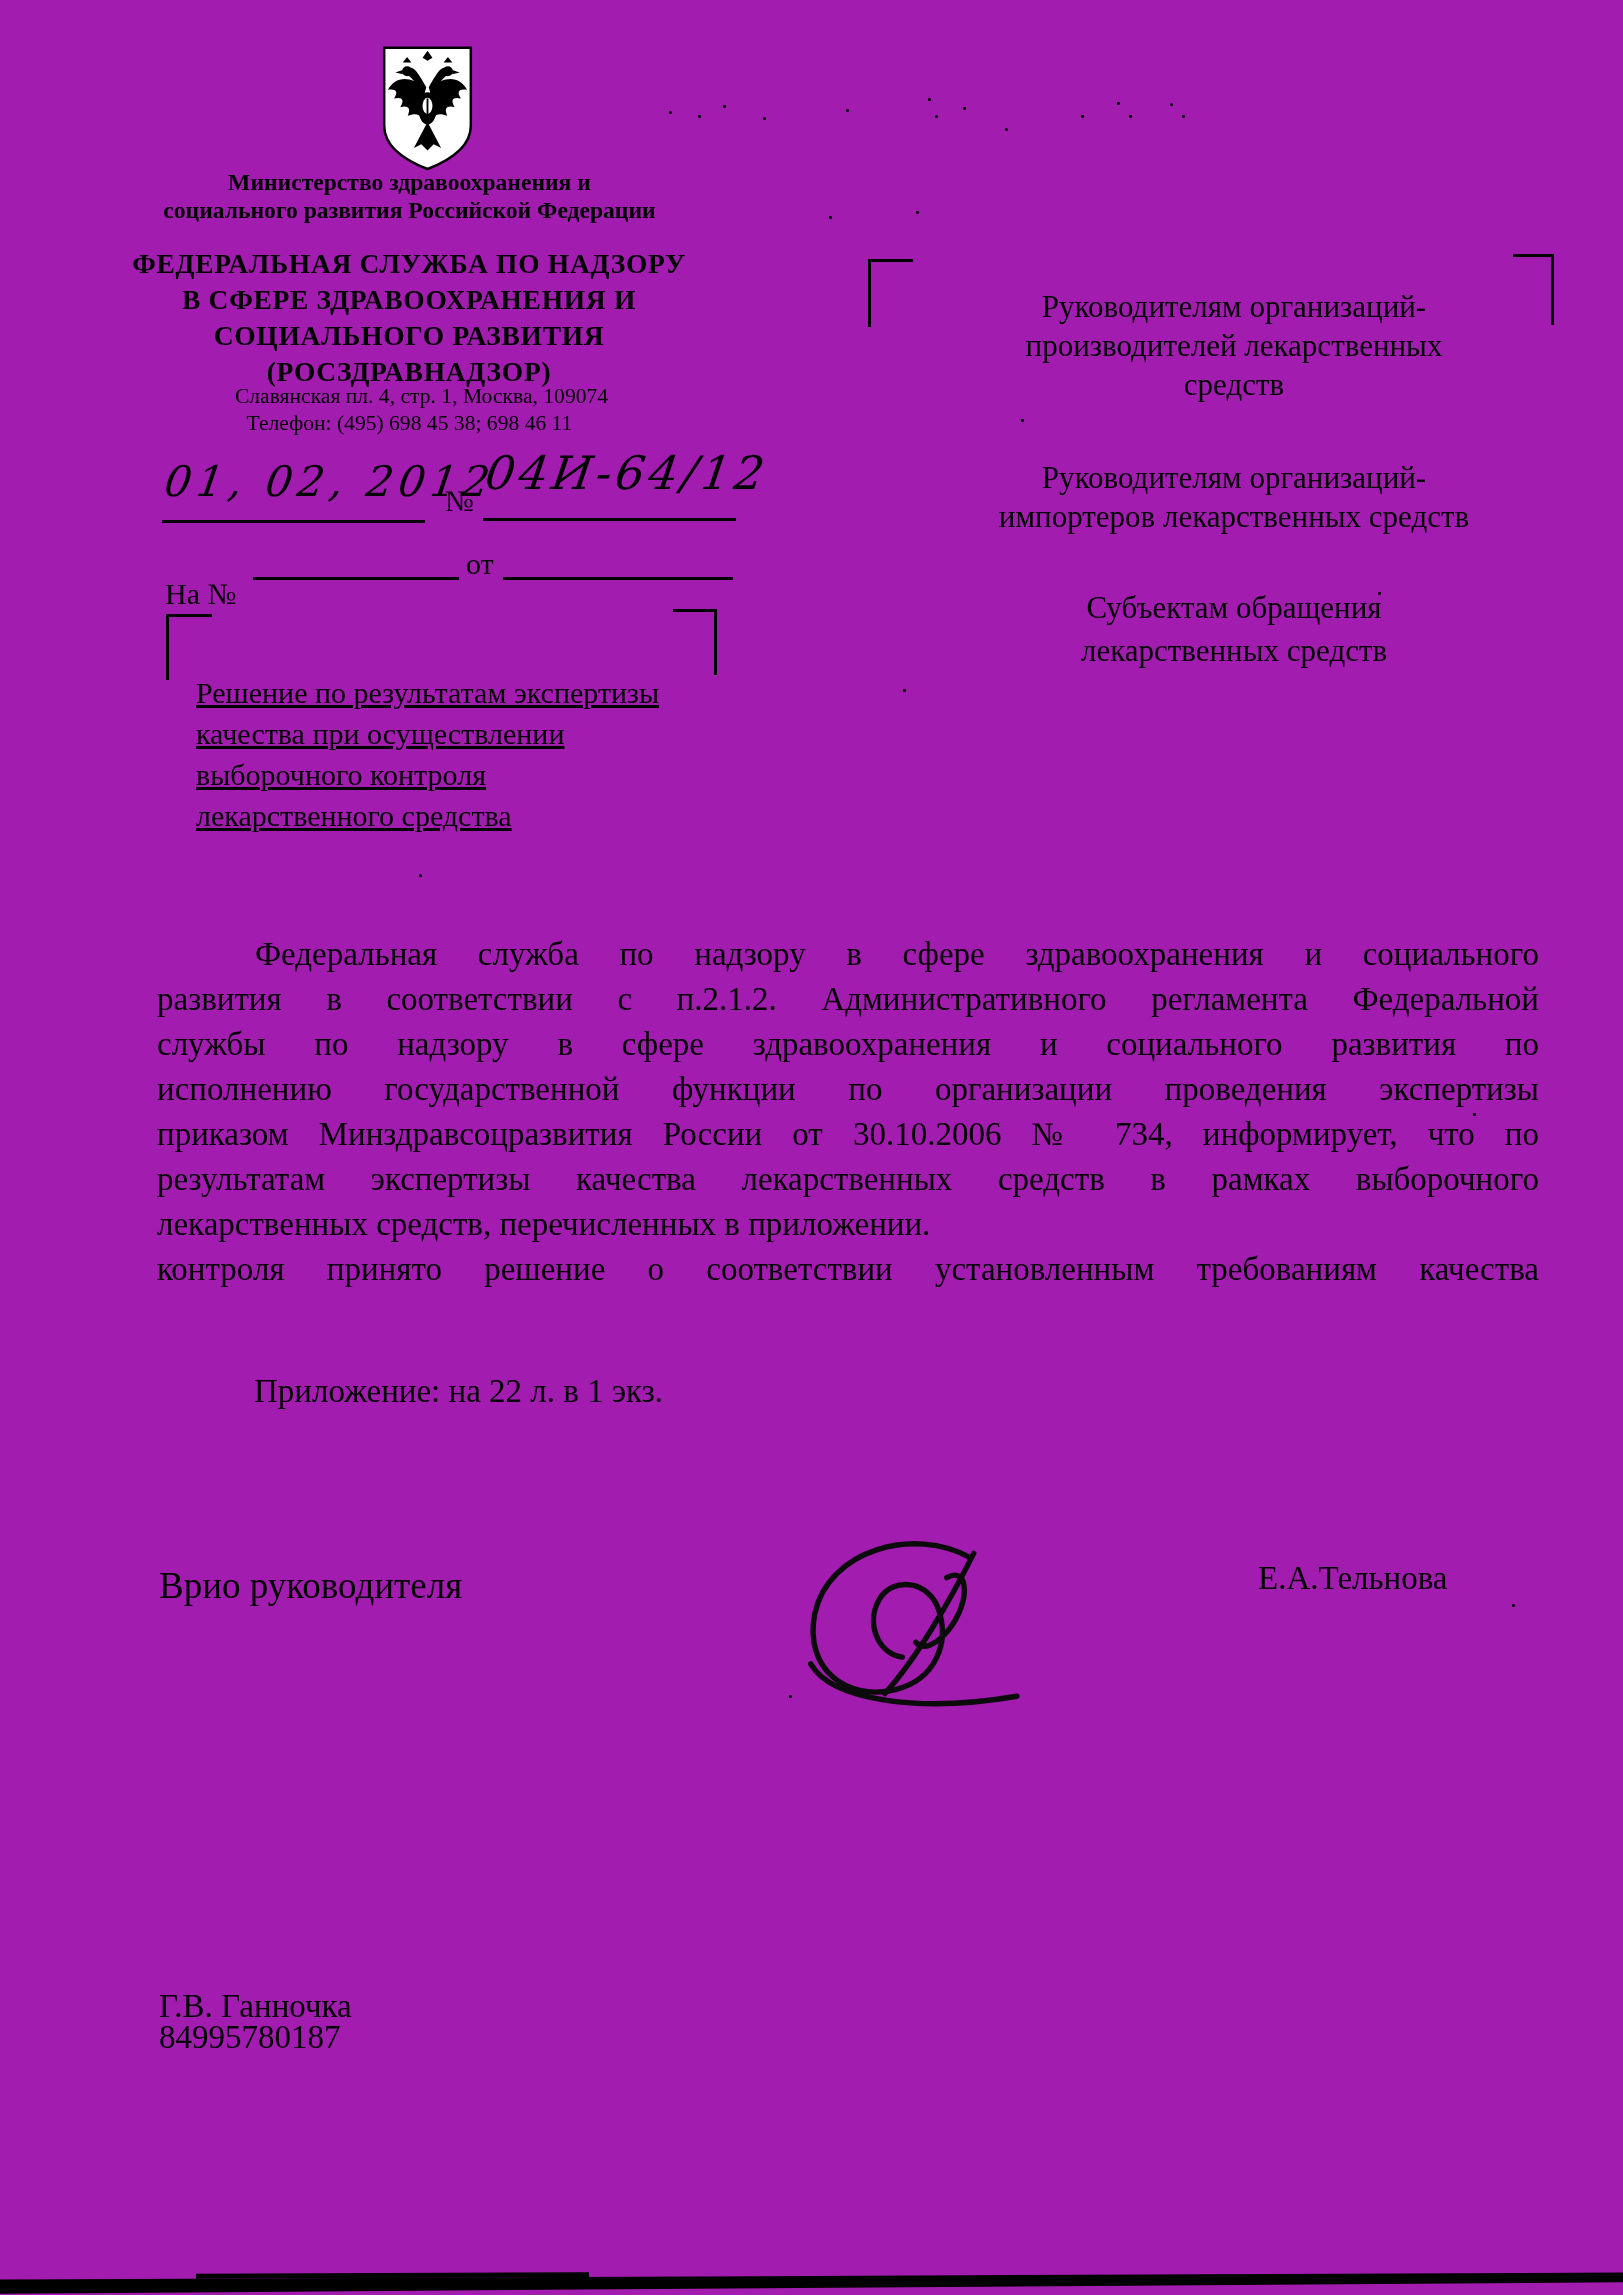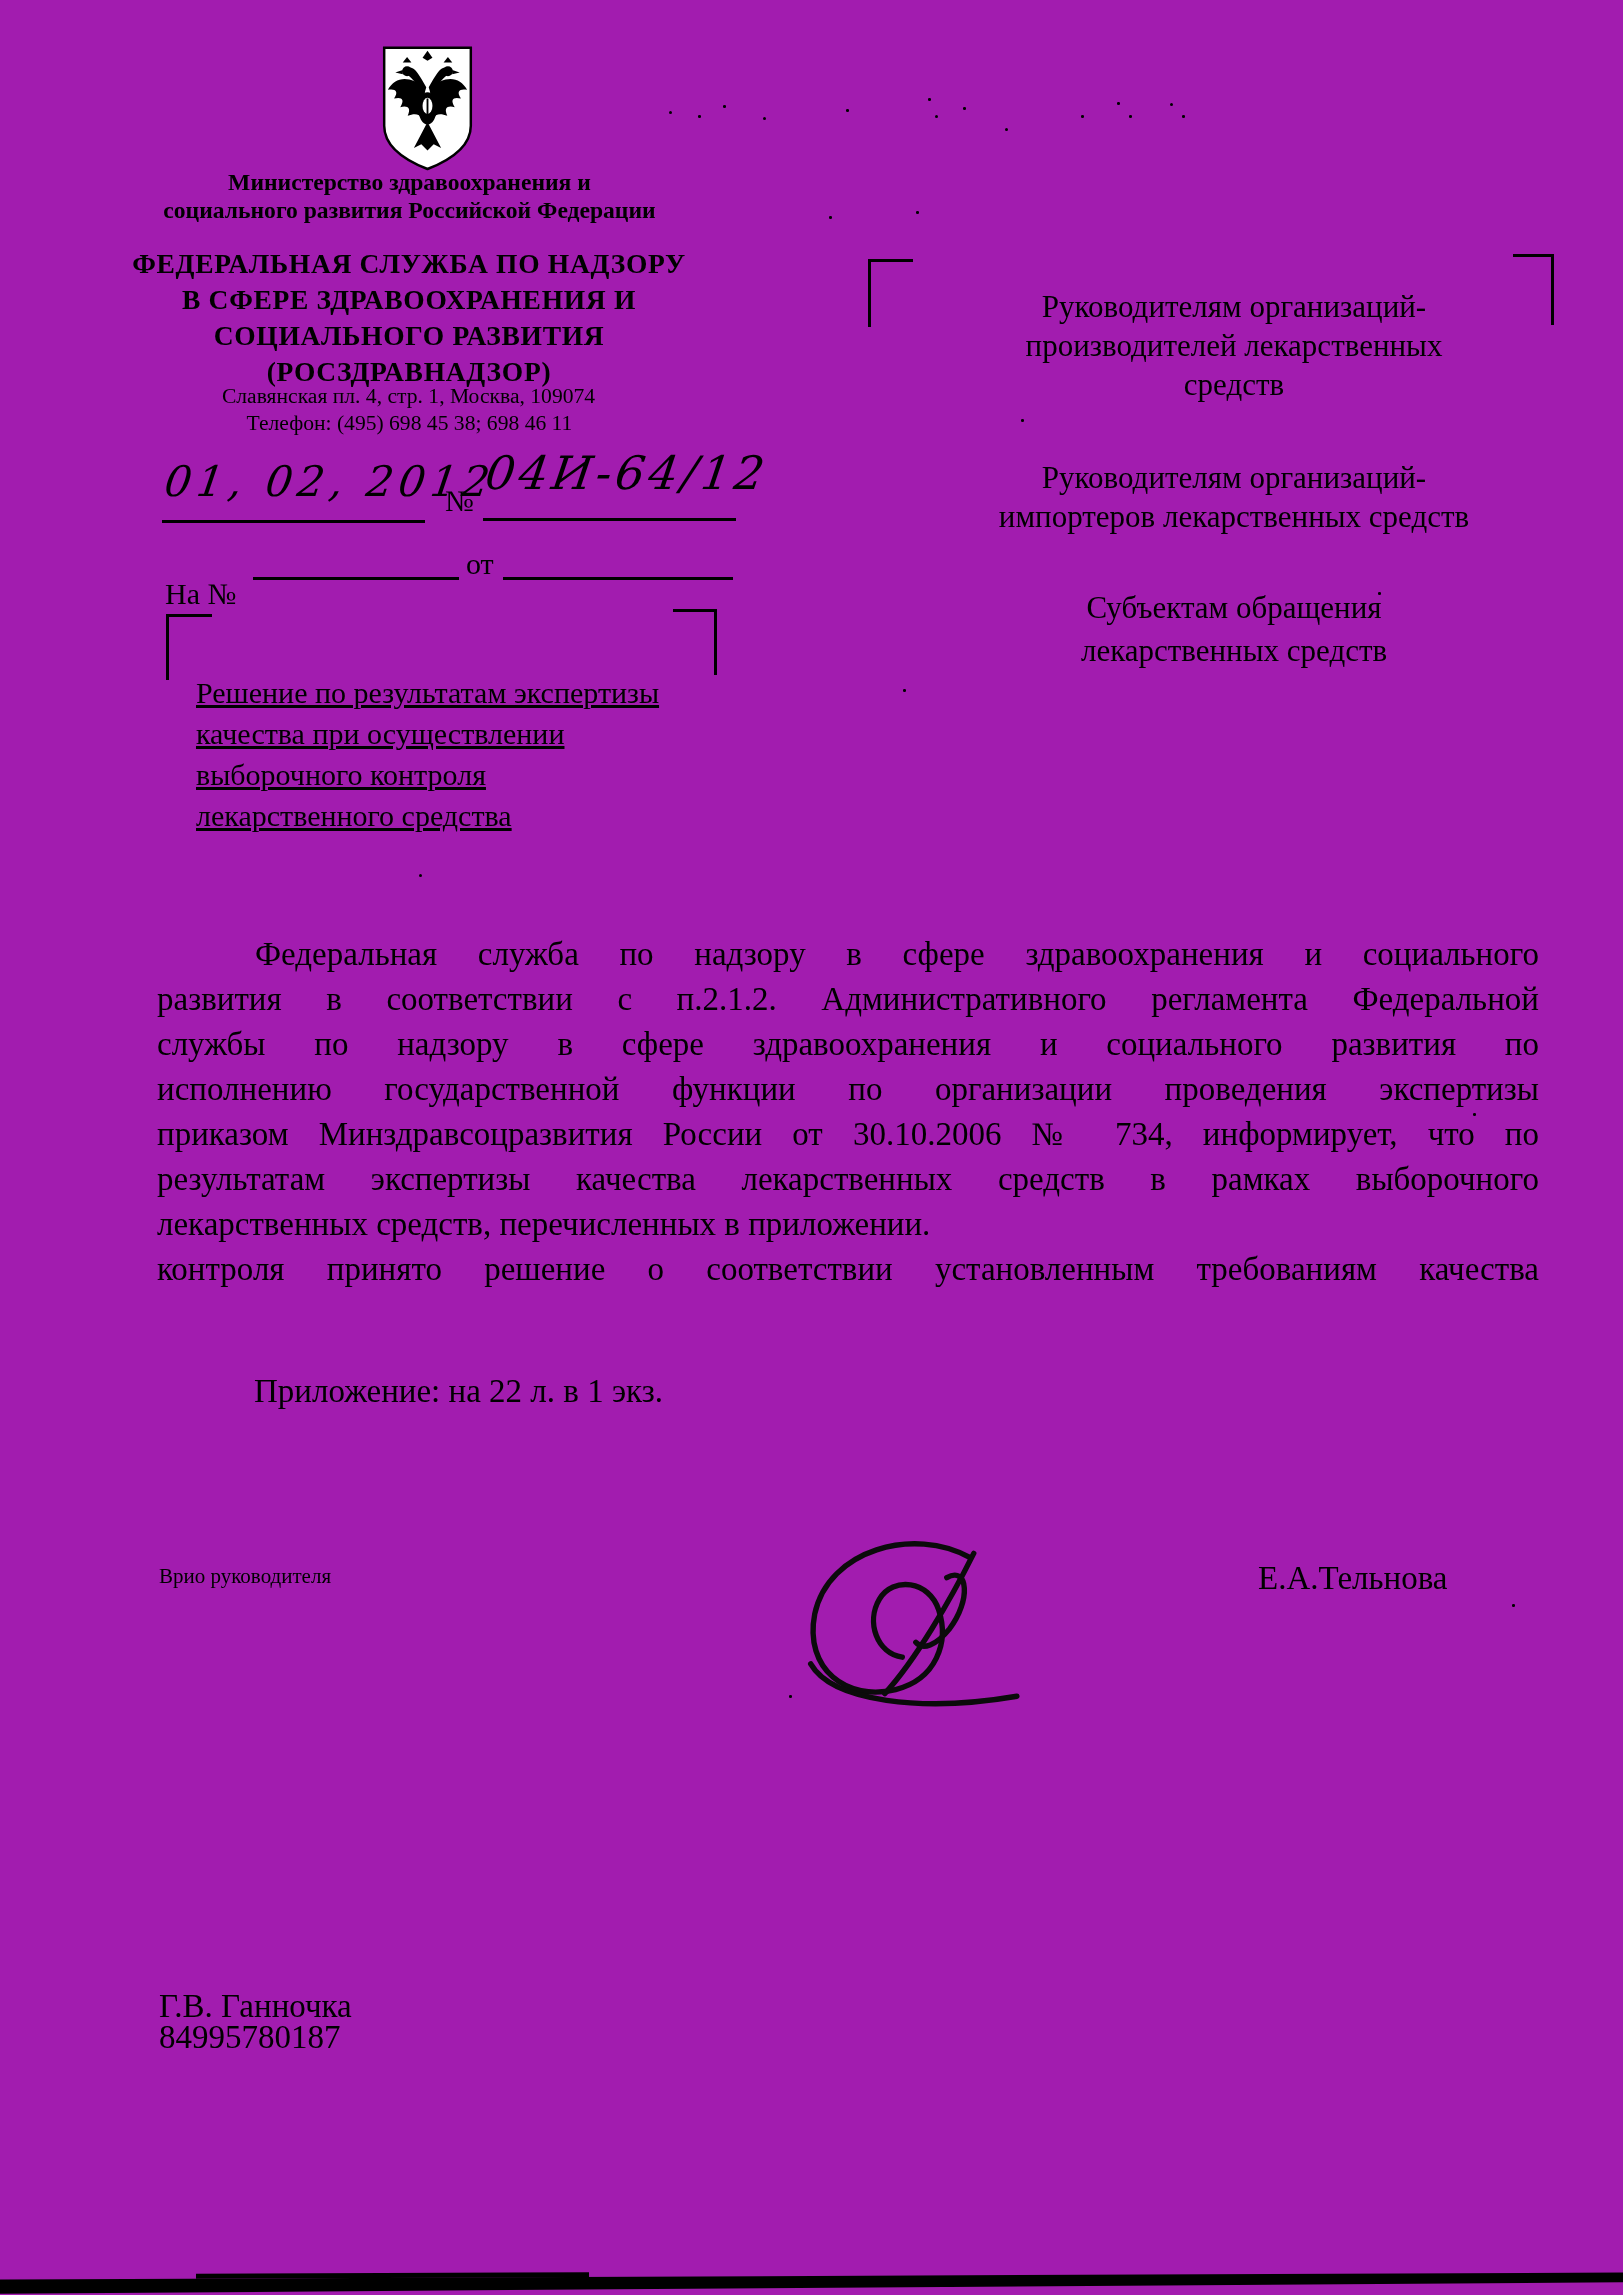--- a/index.html
+++ b/index.html
@@ -7,21 +7,21 @@
     position:relative; width:1623px; height:2295px;
     background:#a21caf; color:#000;
     font-family:"Liberation Serif", serif;
     overflow:hidden;
   }
   .abs { position:absolute; }
 
   
   .ministry { left:79px; top:169px; width:661px; font-size:23.6px; font-weight:bold; line-height:27.5px; text-align:center; }
   .agency   { left:72px; top:246px; width:674px; font-size:27.5px; font-weight:bold; line-height:36px; text-align:center; letter-spacing:0.7px; }
-  .addr     { left:78px; top:383px; width:661px; font-size:21.6px; line-height:26px; text-align:center; }
+  .addr     { left:91px; top:383px; width:661px; font-size:21.6px; line-height:26px; text-align:center; }
   .phone    { left:79px; top:410px; width:661px; font-size:21.6px; line-height:26px; text-align:center; }
   .emblem   { left:378px; top:42px; width:99px; height:134px; }
 
   
   .hand { font-family:"DejaVu Serif", serif; font-style:italic; transform:skewX(-8deg); white-space:nowrap; }
   .date-hand { left:165px; top:457px; font-size:42px; letter-spacing:5.2px; }
   .no-sign   { left:445px; top:484px; font-size:30px; }
   .num-hand  { left:486px; top:446px; font-size:46px; letter-spacing:3.9px; }
   .rule { background:#000; height:3.3px; }
   .onno  { left:165px; top:545px; font-size:30px;margin-top:32px; }
@@ -37,21 +37,21 @@
   
   .subject { left:196px; top:672px; width:537px; font-size:30px; line-height:41px;text-decoration:underline; }
 
   
   .body-block { left:157px; top:932px; width:1382px; font-size:33px; }
   .jline { text-align:justify; text-align-last:justify; line-height:45px; white-space:normal; }
   .jline-first { text-indent:98px; }
   .jline-last { text-align-last:left; }
 
   .attachment { left:254px; top:1373px; font-size:33px; }
-  .sign-title { left:159px; top:1564px; font-size:21px; }
+  .sign-title { left:159px; top:1564px; font-size:37px; }
   .sign-name  { left:1258px; top:1560px; font-size:33px; }
   .sig-svg { left:746px; top:1533px; width:283px; height:185px; }
 
   .executor { left:159px; top:1991px; font-size:33px; line-height:31px; }
 
   .strip { background:#000; }
   .speck { position:absolute; background:#000; border-radius:50%; }
 </style>
 </head>
 <body>

